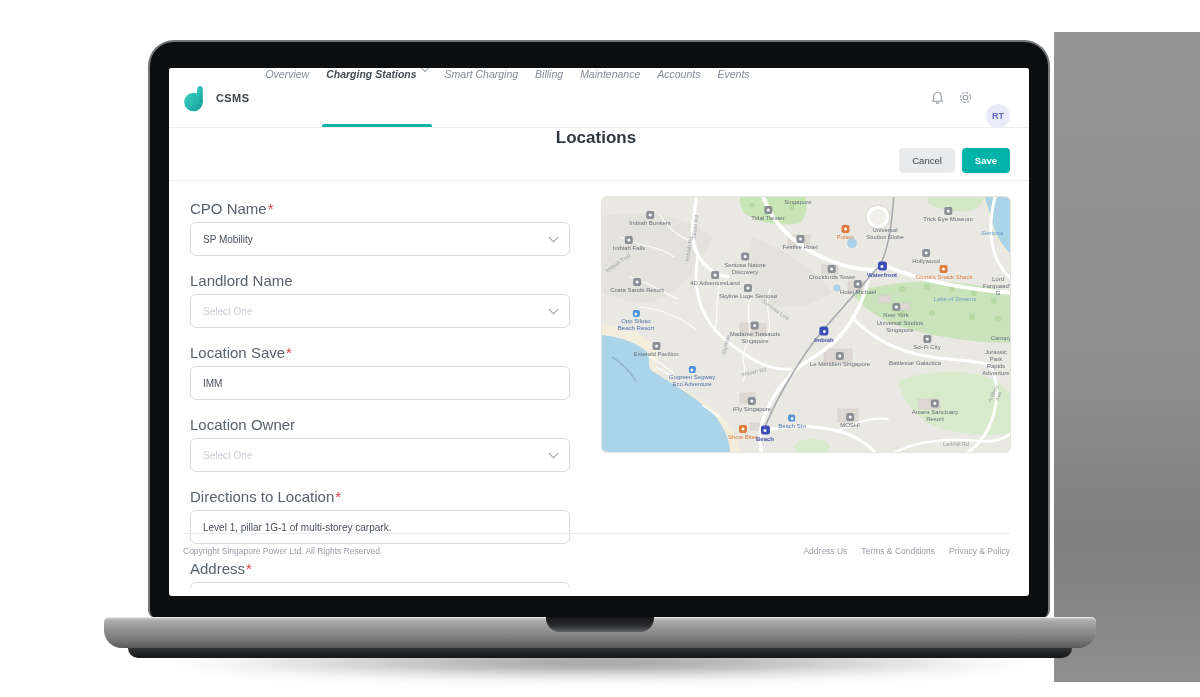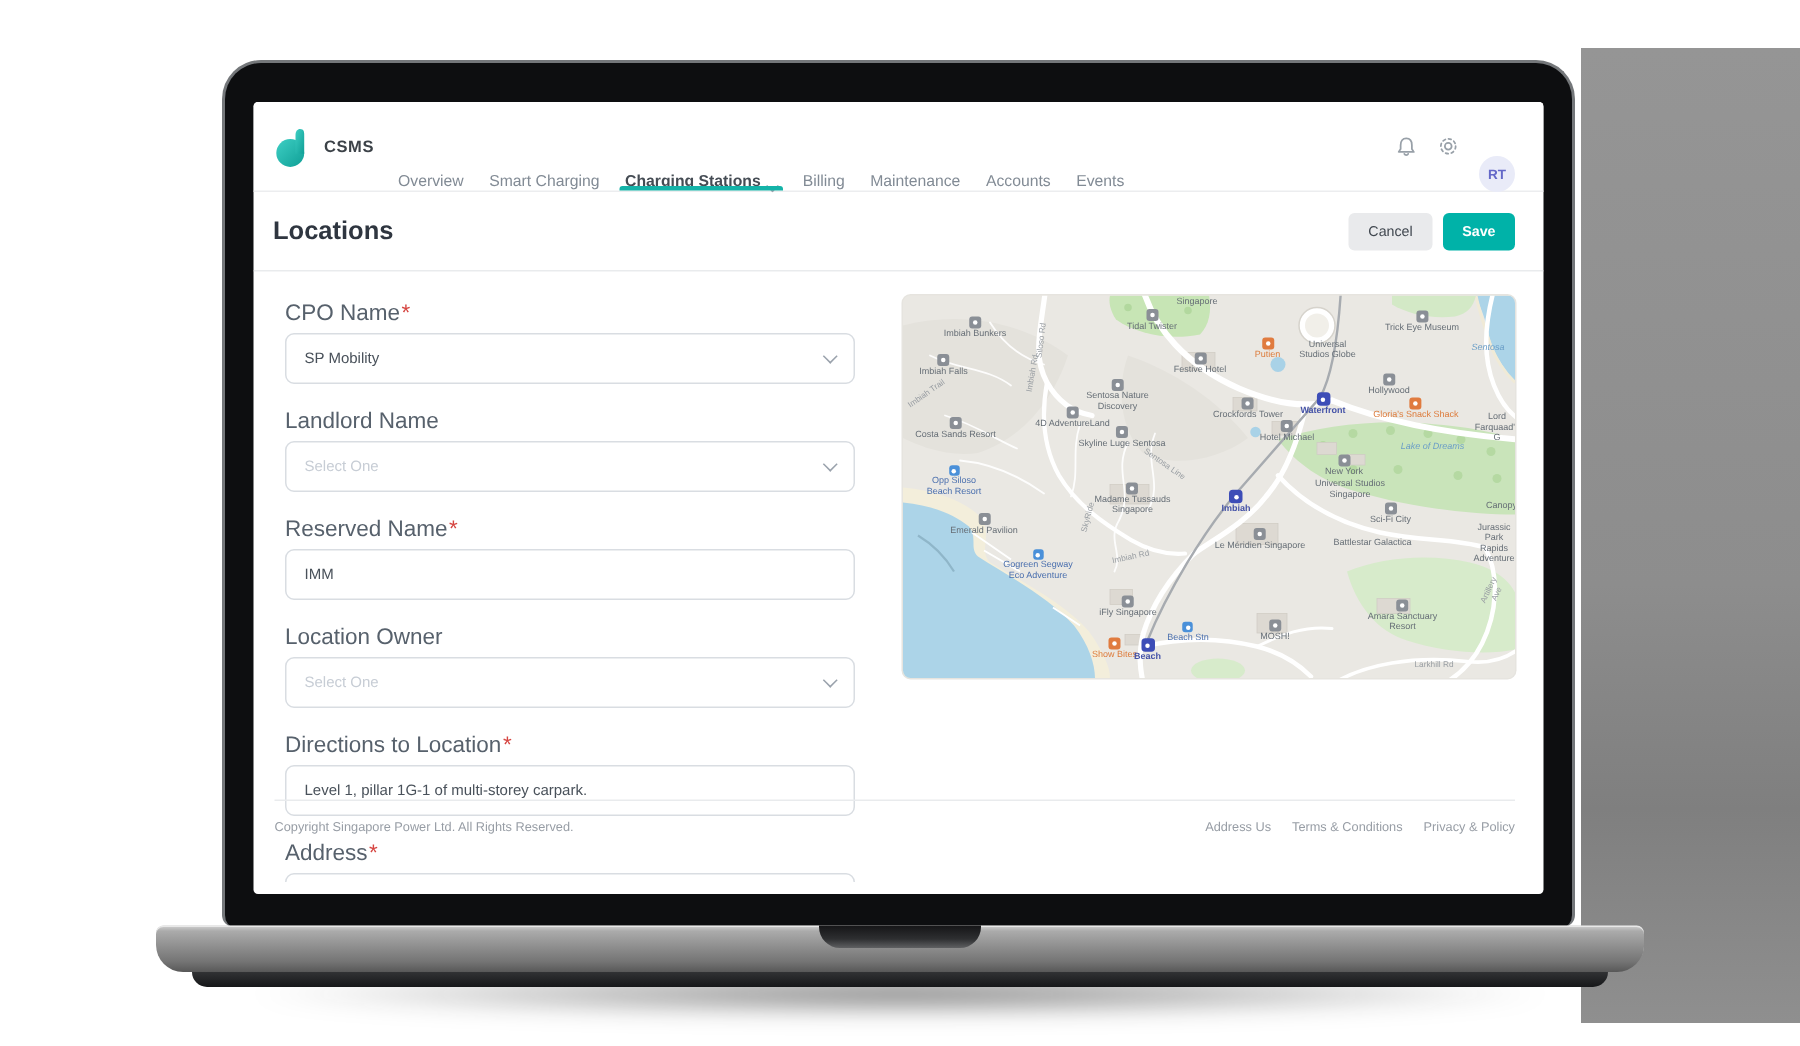--- a/index.html
+++ b/index.html
@@ -27,34 +27,34 @@
     filter:blur(7px);}
 
   
   .app{position:relative;width:100%;height:100%;font-size:10px;color:#4a525c;}
 
   .topnav{position:absolute;left:0;top:0;right:0;height:60px;display:flex;align-items:center;
     padding:0 19px 0 13px;border-bottom:1px solid #ecedef;box-sizing:border-box;background:#fff;}
   .brand{display:flex;align-items:center;gap:8px;}
   .brand-name{font-weight:bold;font-size:11px;letter-spacing:.4px;color:#3c4248;}
   .nav-items{display:flex;align-items:center;gap:17px;margin-left:16px;height:100%;}
-  .nav-item{position:relative;height:100%;display:flex;align-items:flex-end;gap:5px;
-    font-size:10.5px;color:#828b95;cursor:pointer;white-space:nowrap;}
+  .nav-item{position:relative;height:100%;display:flex;align-items:flex-start;gap:5px;
+    font-size:10.5px;color:#828b95;cursor:pointer;white-space:nowrap;font-style:italic;}
   .nav-item.active{color:#454c54;font-weight:bold;}
   .nav-item.active::after{content:"";position:absolute;left:-4px;right:-4px;bottom:0;height:3px;
     background:#14b3a8;border-radius:2px 2px 0 0;}
   .caret{width:5px;height:5px;border-right:1.4px solid #9aa2ac;border-bottom:1.4px solid #9aa2ac;
     transform:rotate(45deg);margin-top:-3px;}
   .nav-right{margin-left:auto;display:flex;align-items:center;gap:13px;}
   .icon-btn{display:flex;align-items:center;justify-content:center;cursor:pointer;}
   .avatar{width:24px;height:24px;border-radius:50%;background:#e9ebf8;color:#6468c8;
     font-size:9px;font-weight:bold;display:flex;align-items:center;justify-content:center;margin-top:36px;}
 
   .page-head{position:absolute;left:0;top:60px;right:0;height:53px;display:flex;align-items:center;
-    padding:0 19px 0 13px;border-bottom:1px solid #e9ebed;box-sizing:border-box;}
+    padding:0 19px 0 13px;border-bottom:1px solid #e9ebed;box-sizing:border-box;flex-direction:column;}
   .page-title{font-size:17px;font-weight:bold;color:#2f3640;}
   .head-actions{margin-left:auto;display:flex;gap:7px;}
   .btn{border:none;border-radius:4px;font-family:inherit;font-size:9.5px;padding:7px 13px;cursor:pointer;}
   .btn-cancel{background:#e9eaec;color:#40474f;}
   .btn-save{background:#00b2a8;color:#fff;font-weight:bold;}
 
   .form{position:absolute;left:21px;top:132px;width:380px;}
   .field{margin-bottom:16px;}
   .field.clipped{height:28px;overflow:hidden;margin-bottom:0;}
   .flabel{font-size:15px;color:#57616c;margin-bottom:5px;}
@@ -119,26 +119,26 @@
               <circle cx="11.5" cy="18" r="9.3" fill="url(#lg)"></circle>
               <path d="M15,6 C15,2.8 17.2,1.2 19.6,2.4 C20.8,3.1 20.8,4.8 20.8,6.4 L20.8,18.5 L15,18.5 Z" fill="url(#lg)"></path>
             </svg>
             <span class="brand-name">CSMS</span>
           </div>
 
           <div class="nav-items">
               <div class="nav-item">
                 <span>Overview</span>
               </div>
-              <div class="nav-item">
-                <span>Smart Charging</span>
-              </div>
               <div class="nav-item active">
                 <span>Charging Stations</span>
                 <span class="caret"></span>
+              </div>
+              <div class="nav-item">
+                <span>Smart Charging</span>
               </div>
               <div class="nav-item">
                 <span>Billing</span>
               </div>
               <div class="nav-item">
                 <span>Maintenance</span>
               </div>
               <div class="nav-item">
                 <span>Accounts</span>
               </div>
@@ -181,21 +181,21 @@
               </div>
             </div>
             <div class="field">
               <div class="flabel"><span>Landlord Name</span></div>
               <div class="control">
                 <span class="ph">Select One</span>
                 <span class="chev"></span>
               </div>
             </div>
             <div class="field">
-              <div class="flabel"><span>Reserved Name</span><span class="req">*</span></div>
+              <div class="flabel"><span>Location Save</span><span class="req">*</span></div>
               <div class="control">
                 <span class="val">IMM</span>
               </div>
             </div>
             <div class="field">
               <div class="flabel"><span>Location Owner</span></div>
               <div class="control">
                 <span class="ph">Select One</span>
                 <span class="chev"></span>
               </div>

